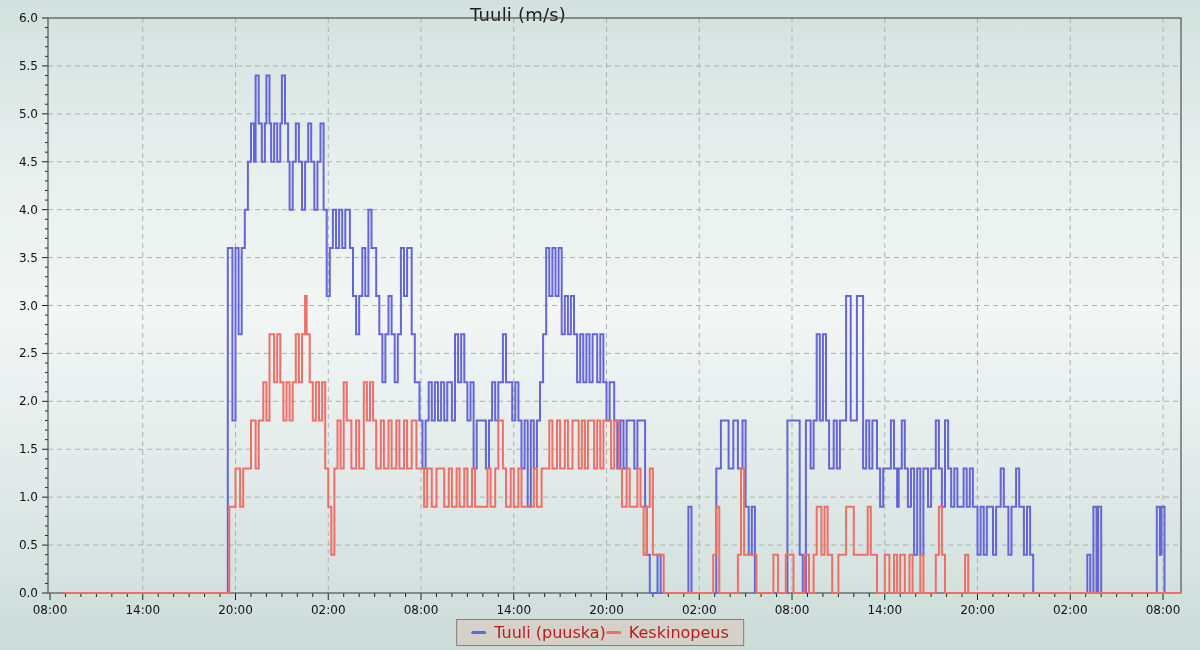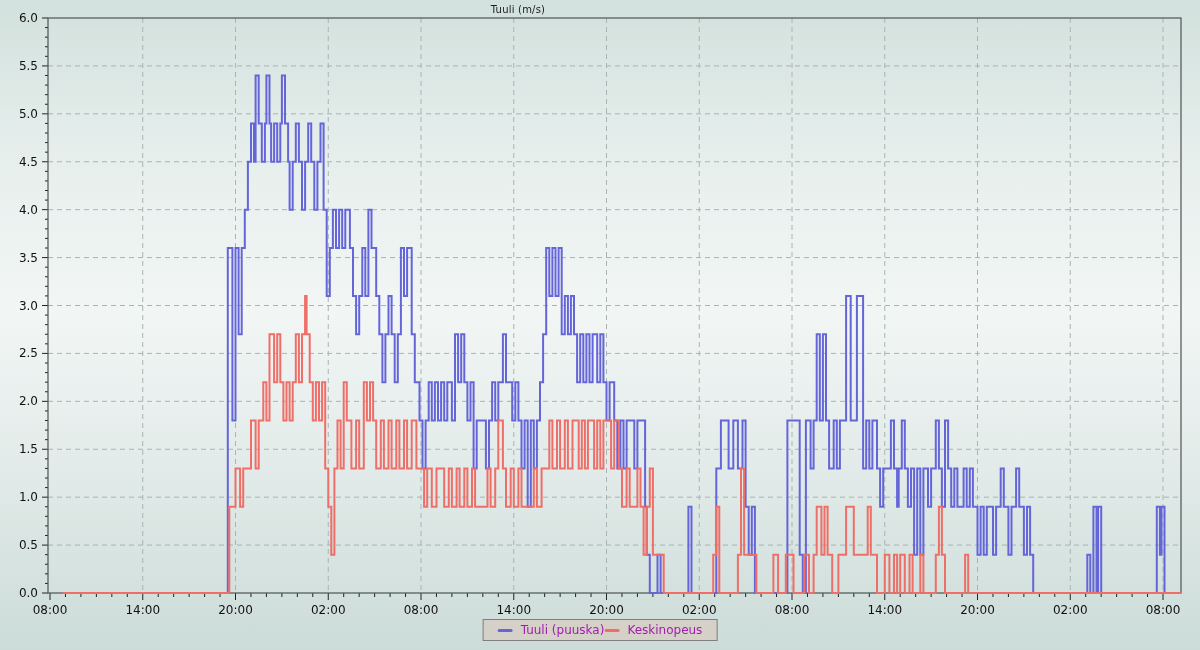--- a/index.html
+++ b/index.html
@@ -3,28 +3,28 @@
 <meta charset="utf-8">
 <style>
   html,body{margin:0;padding:0;}
   body{
     width:1200px;height:650px;overflow:hidden;position:relative;
     font-family:"DejaVu Sans","Liberation Sans",sans-serif;
     background:linear-gradient(180deg,#d2e1dd 0%,#e7efed 25%,#f2f6f5 48%,#e2ebe9 72%,#ccdcd8 100%);
   }
   .title{
     position:absolute;top:4px;left:0;width:1036px;text-align:center;
-    font-size:10px;color:#1b1b1b;letter-spacing:0.2px;
+    font-size:18px;color:#1b1b1b;letter-spacing:0.2px;
   }
   svg{position:absolute;top:0;left:0;}
   .legend{
     position:absolute;left:50%;transform:translateX(-50%);top:619px;
     background:#d5d1c9;border:1px solid #7f7f7f;
     display:inline-flex;align-items:center;
-    padding:3px 14px;font-size:12px;color:#a21caf;white-space:nowrap;
+    padding:3px 14px;font-size:16px;color:#b91c1c;white-space:nowrap;
   }
   .legend-item{display:inline-flex;align-items:center;gap:8px;}
   .swatch{display:inline-block;width:15px;height:3px;border-radius:2px;background:#888;}
 </style>
 </head>
 <body>
 
 <div class="title">Tuuli (m/s)</div>
 
 <svg width="1200" height="650" viewBox="0 0 1200 650" aria-hidden="true">

